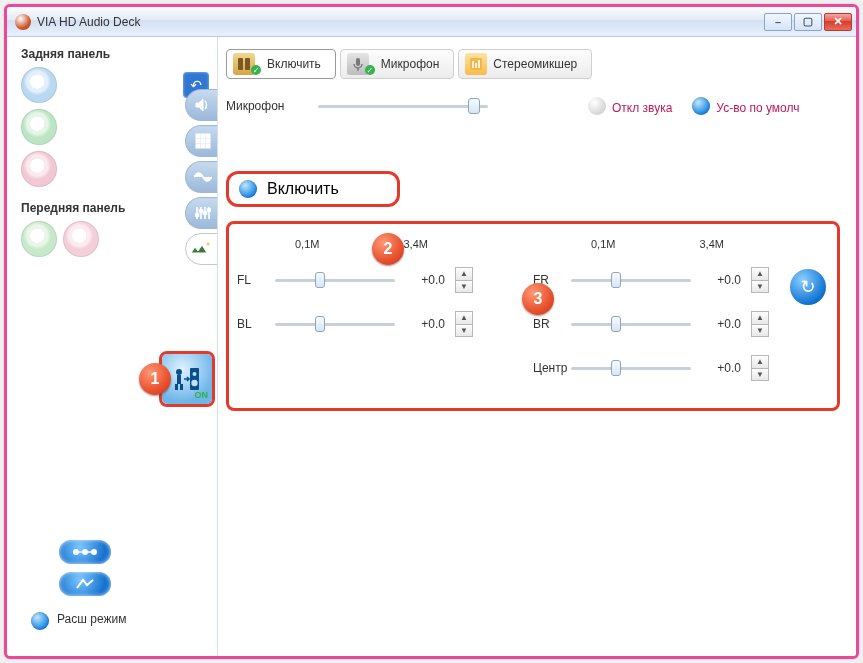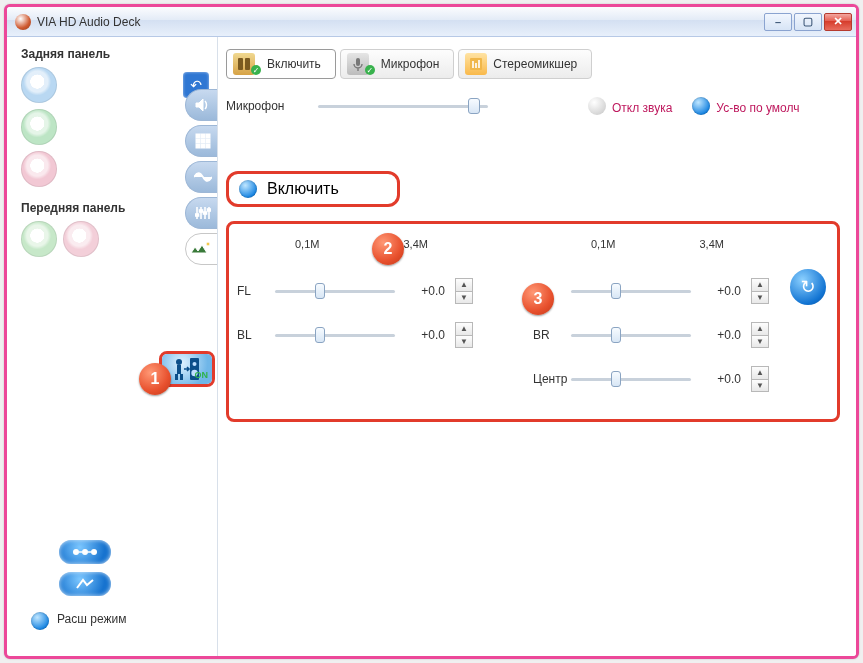--- a/index.html
+++ b/index.html
@@ -70,21 +70,21 @@
   border-radius:16px 0 0 16px;
   background: linear-gradient(#c7d9ef,#9bb9da);
   border:1px solid #9db7d6; border-right:none;
   display:flex; align-items:center; justify-content:center;
   color:#fff; font-size:14px;
 }
 .sidebtn svg { fill:#fff; stroke:#fff; }
 .sidebtn.bottom { background:#fff; border:1px solid #c7c7c7; }
 .sidebtn-selected {
   position:absolute; left:152px; top:314px;
-  width:56px; height:36px; border-radius:8px;
+  width:56px; height:56px; border-radius:8px;
   border:3px solid #e23b2b;
   background:#fff;
   display:flex; align-items:center; justify-content:center;
 }
 .sidebtn-selected .inner {
   width:100%; height:100%;
   border-radius:5px;
   display:flex; align-items:center; justify-content:center;
   background: radial-gradient(circle at 40% 30%, #dff2ff, #6fb6e8 70%);
 }
@@ -167,21 +167,21 @@
   color:#fff; display:flex; align-items:center; justify-content:center; font-size:18px;
 }
 
 .dist-box {
   border:3px solid #e23b2b; border-radius:8px;
   margin-top:14px; padding:14px 8px 18px 8px;
   position:relative;
 }
 .cols { display:flex; }
 .col { flex:1; }
-.scale { display:flex; gap:84px; padding-left:58px; font-size:11px; color:#333; margin-bottom:19px; }
+.scale { display:flex; gap:84px; padding-left:58px; font-size:11px; color:#333; margin-bottom:8px; }
 .drow { display:flex; align-items:center; height:44px; }
 .drow .ch { width:38px; font-size:12px; color:#333; }
 .dslider { position:relative; width:120px; height:18px; }
 .dtrack { position:absolute; left:0; right:0; top:8px; height:3px; background:#c8d1db; border-radius:2px; }
 .dthumb {
   position:absolute; top:1px; width:10px; height:16px;
   background: linear-gradient(#f7fbff,#d8e6f5);
   border:1px solid #8aa4c2; border-radius:3px;
 }
 .val { width:50px; text-align:right; font-size:12px; color:#333; }

